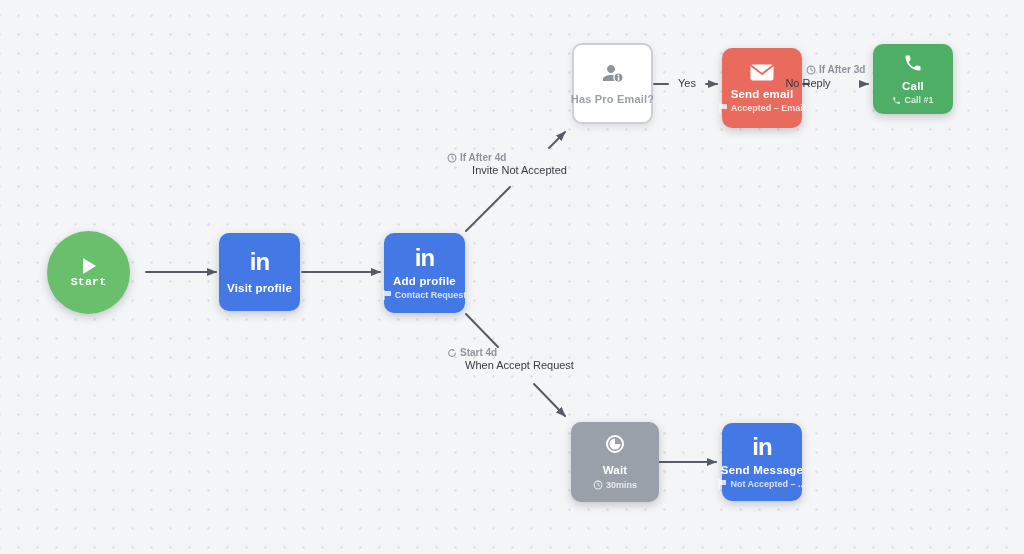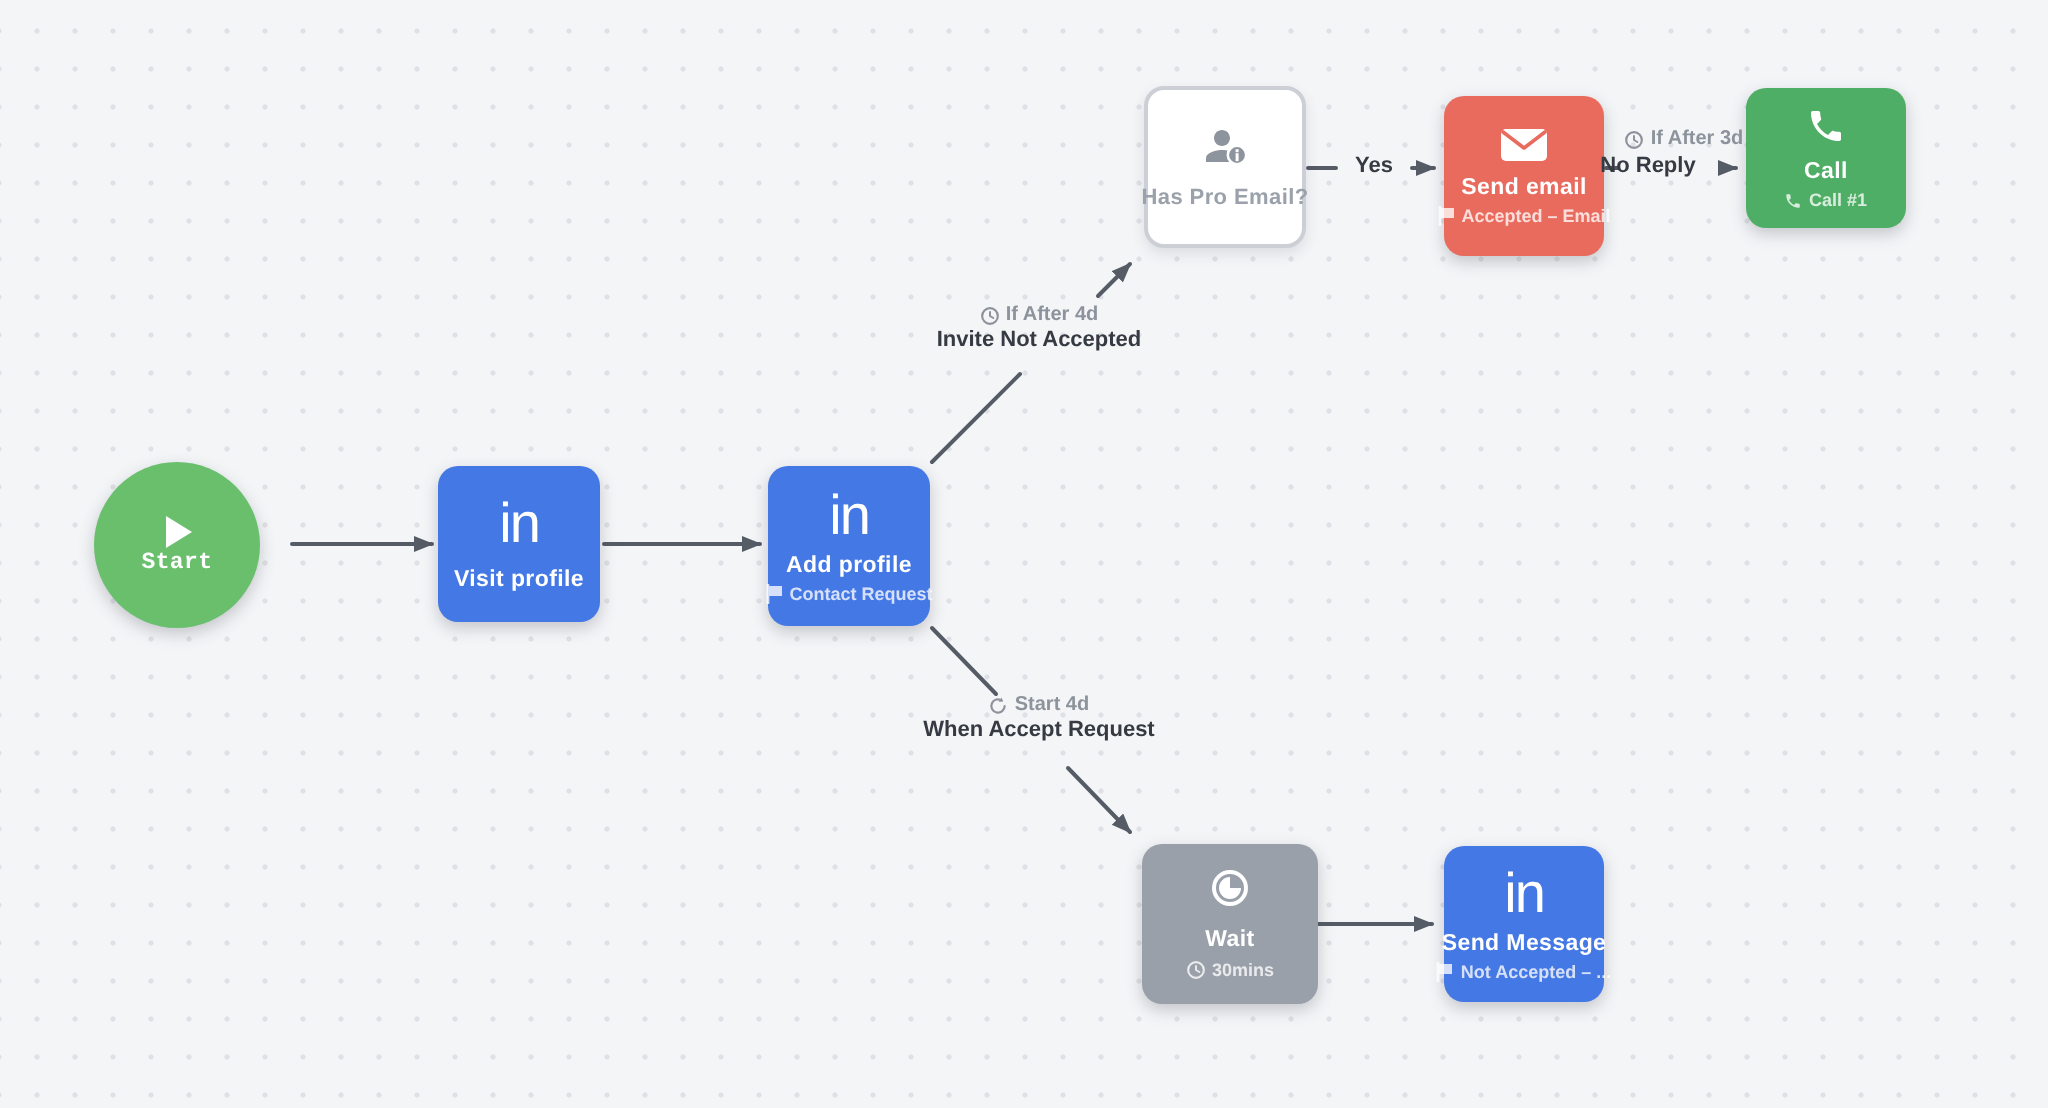--- a/index.html
+++ b/index.html
@@ -19,44 +19,44 @@
   .edge-line{stroke:#565c66;stroke-width:2;fill:none;stroke-linecap:round;}
 
   .node{
     position:absolute;display:flex;flex-direction:column;align-items:center;justify-content:center;
     gap:3px;color:#fff;border-radius:10px;
     box-shadow:0 3px 8px rgba(55,60,75,.25);
     cursor:pointer;
   }
   .node .title{font-size:11.5px;font-weight:bold;letter-spacing:.2px;white-space:nowrap;}
   .node .sub{font-size:9px;font-weight:bold;opacity:.78;display:flex;align-items:center;gap:3px;white-space:nowrap;}
-  .logo-in{font-size:28px;font-weight:normal;letter-spacing:-1px;line-height:1;margin-bottom:2px;}
+  .logo-in{font-size:24px;font-weight:bold;letter-spacing:-1px;line-height:1;margin-bottom:2px;}
 
   .node-start{left:47px;top:231px;width:83px;height:83px;border-radius:50%;background:#6abf6d;gap:0;font-family:Liberation Mono, monospace;}
   .node-visit{left:219px;top:233px;width:81px;height:78px;background:#4478e5;gap:6px;}
   .node-add{left:384px;top:233px;width:81px;height:80px;background:#4478e5;}
   .node-haspro{left:572px;top:43px;width:81px;height:81px;background:#ffffff;color:#9aa1ab;
                border:2px solid #ccd0d6;box-shadow:0 3px 7px rgba(55,60,75,.12);gap:8px;box-sizing:border-box;}
   .node-haspro .title{font-size:11px;}
   .node-sendemail{left:722px;top:48px;width:80px;height:80px;background:#e96b5e;}
   .node-call{left:873px;top:44px;width:80px;height:70px;background:#4fae66;}
   .node-wait{left:571px;top:422px;width:88px;height:80px;background:#99a0a9;gap:4px;}
   .node-sendmsg{left:722px;top:423px;width:80px;height:78px;background:#4478e5;}
 
   .edge-label{position:absolute;text-align:center;cursor:pointer;}
   .edge-label .cond{
     font-size:10px;color:#8d939c;font-weight:bold;
-    display:flex;align-items:center;justify-content:center;gap:3px;line-height:13px;white-space:nowrap;
-  }
-  .edge-label .main{font-size:11px;color:#363b43;font-weight:bold;line-height:13px;white-space:nowrap;}
+    display:flex;align-items:center;justify-content:flex-start;gap:3px;line-height:13px;white-space:nowrap;
+  }
+  .edge-label .main{font-size:11px;color:#363b43;font-weight:normal;line-height:13px;white-space:nowrap;}
 
   .lbl-invite{left:447px;top:151px;width:145px;}
   .lbl-yes{left:669px;top:77px;width:36px;}
   .lbl-noreply-cond{left:806px;top:63px;width:72px;}
-  .lbl-noreply-main{left:794px;top:77px;width:60px;}
+  .lbl-noreply-main{left:778px;top:77px;width:60px;}
   .lbl-during{left:447px;top:346px;width:145px;}
 
   .icon{display:inline-flex;align-items:center;justify-content:center;line-height:0;}
 </style>
 </head>
 <body>
 
 <div class="canvas">
 
   <svg class="edges" viewBox="0 0 1024 554">

